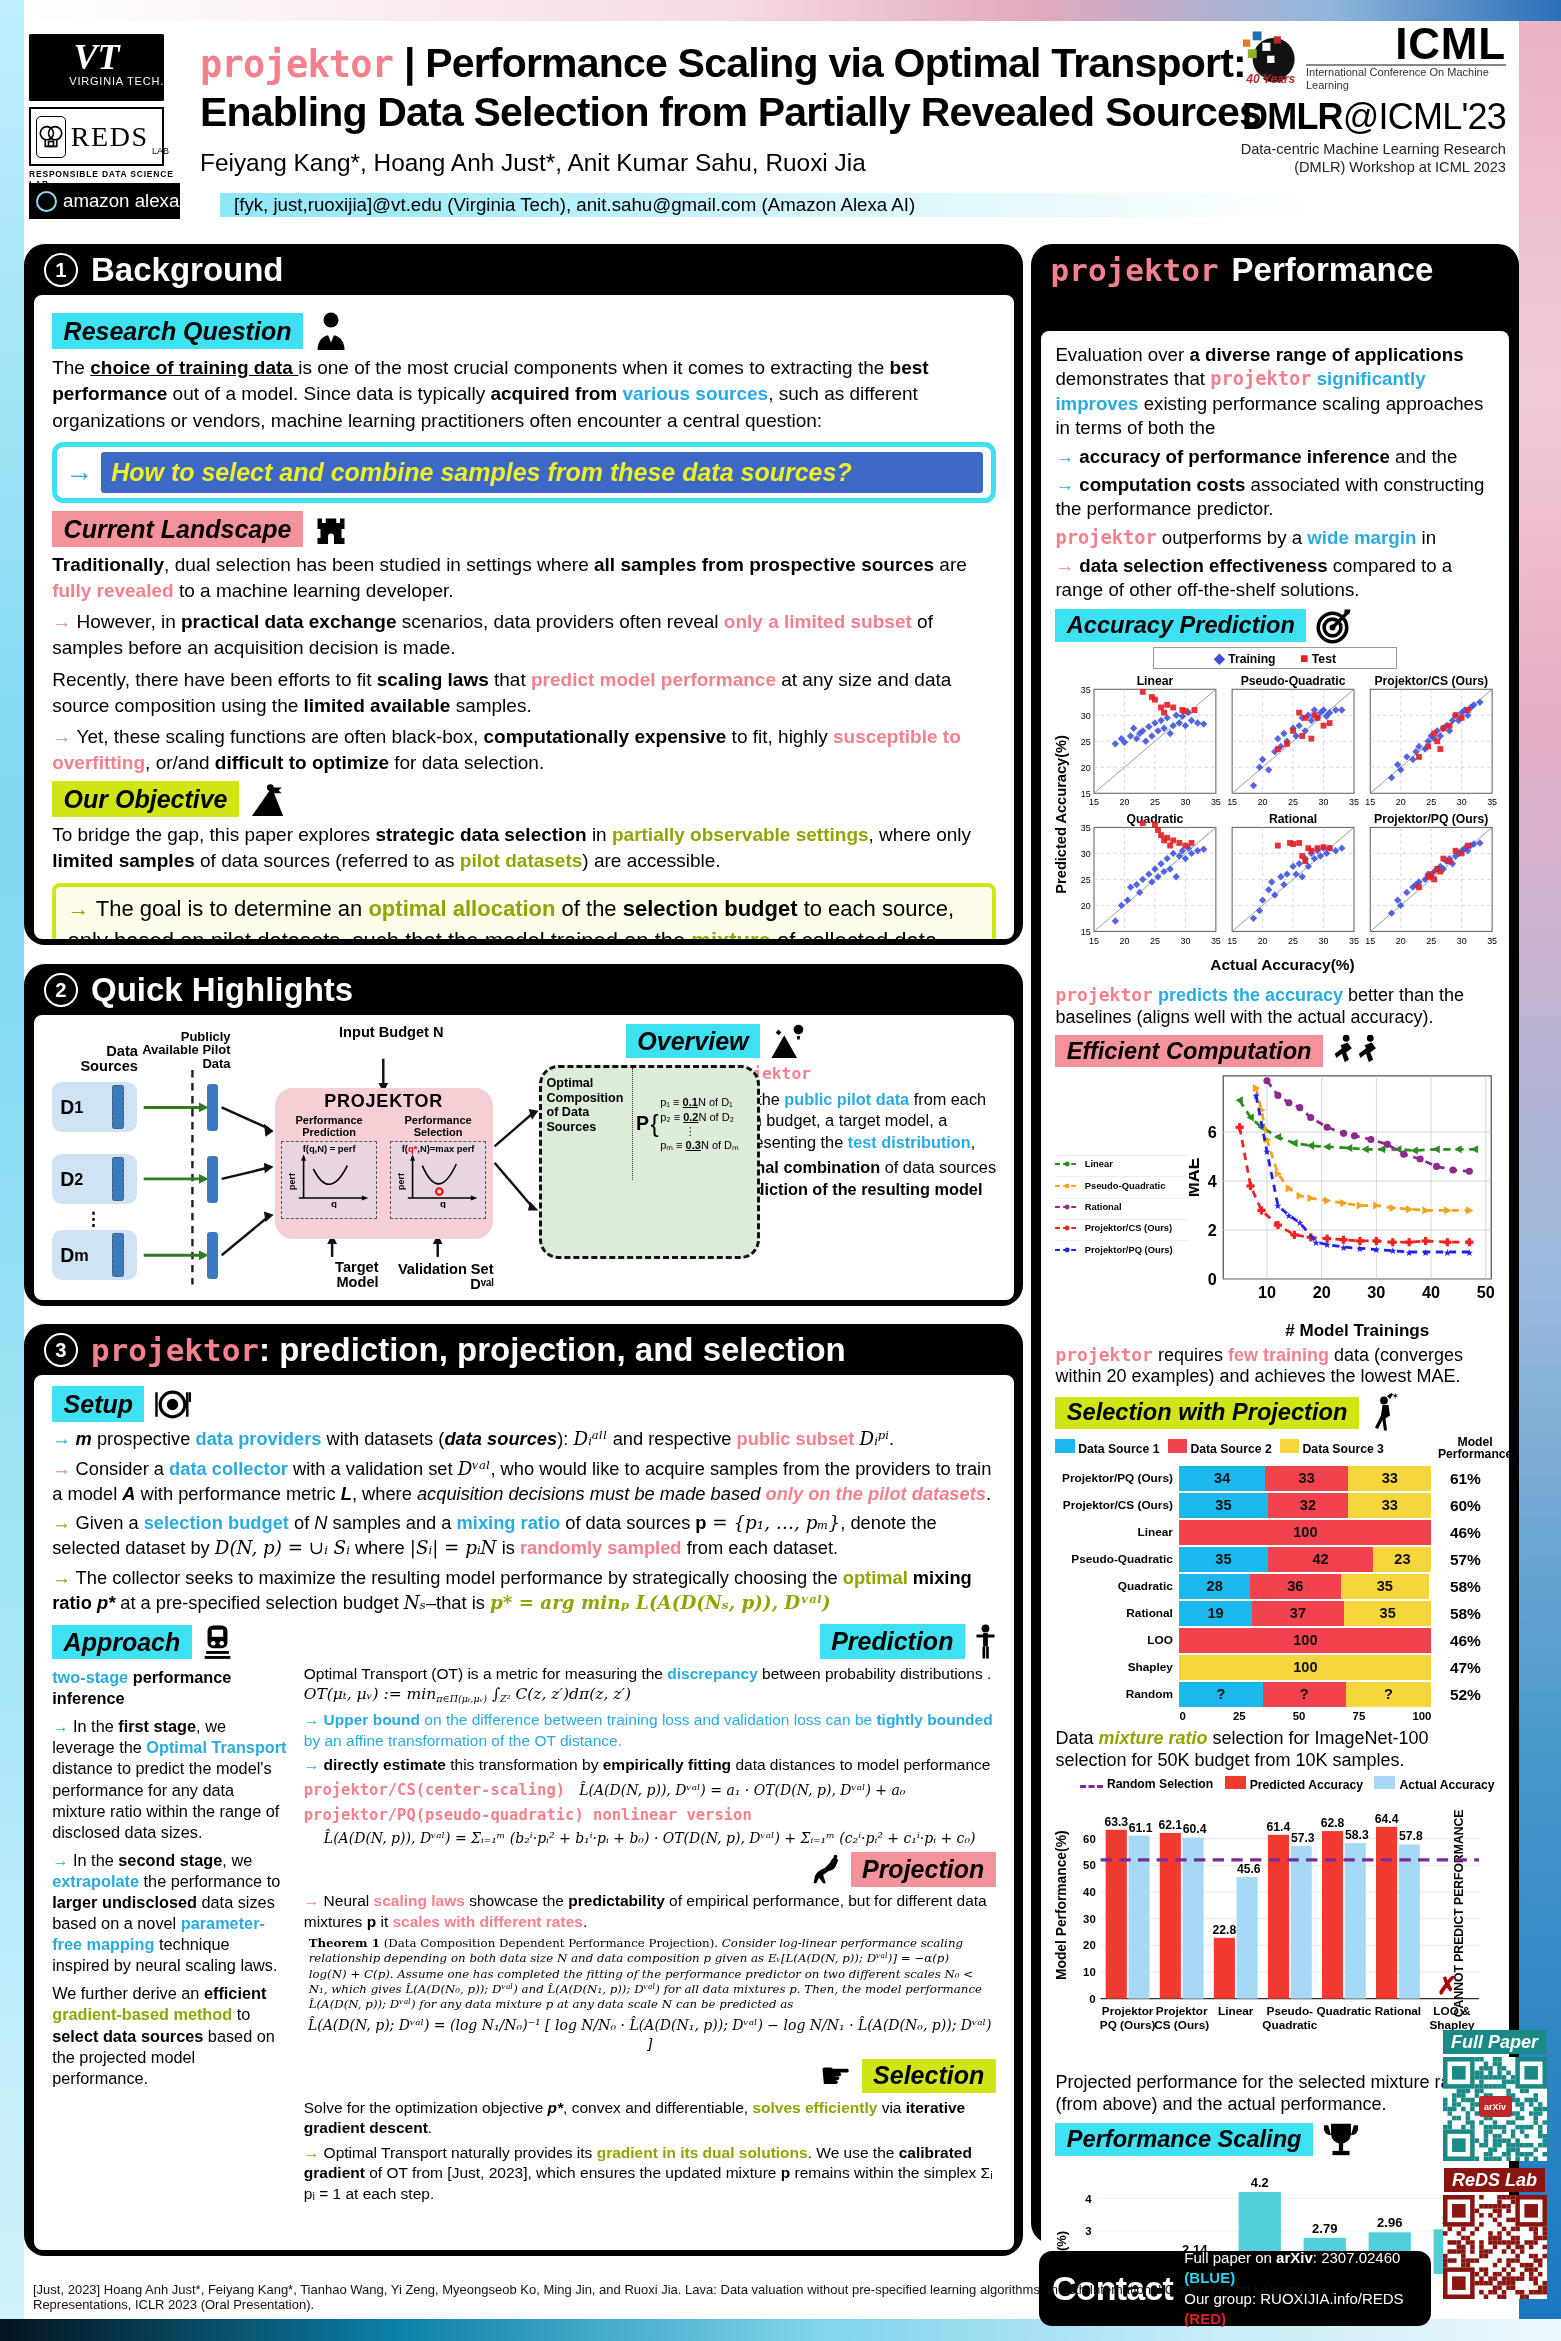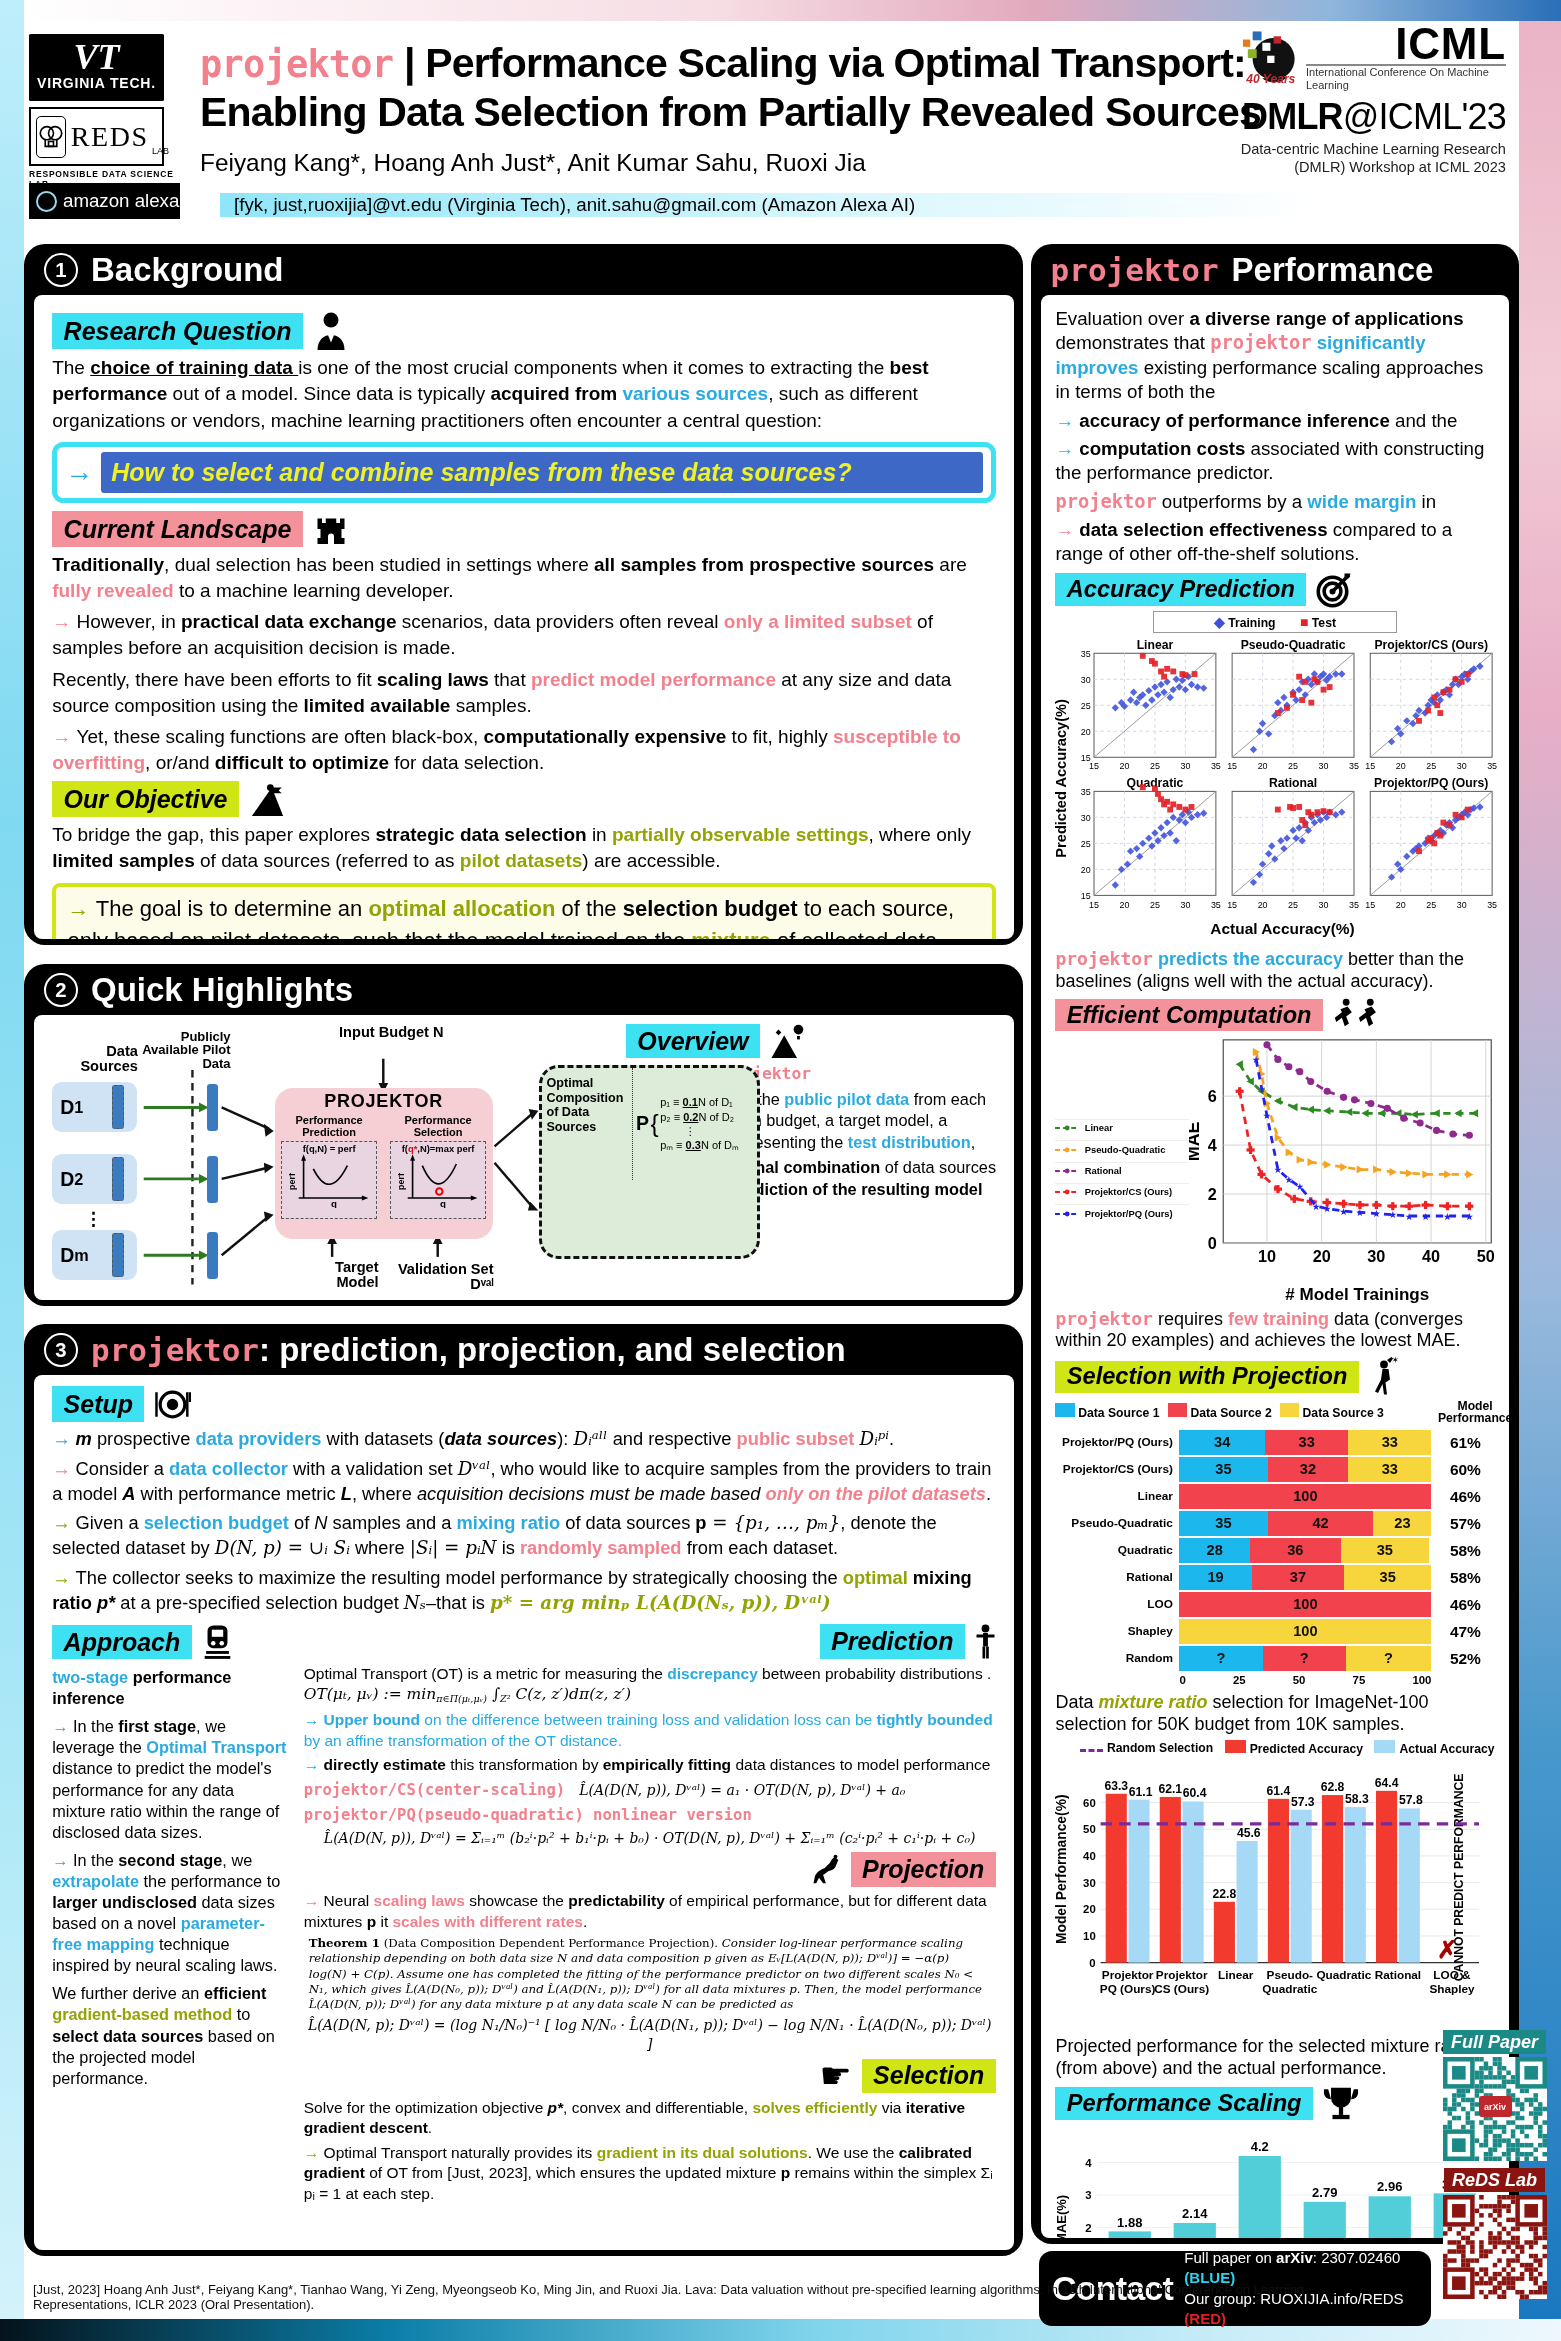--- a/index.html
+++ b/index.html
@@ -13,21 +13,21 @@
   #edge-left{left:0;top:0;width:24.4px;height:2342px;background:linear-gradient(180deg,#bfeefb,#7fd9f1 35%,#a5e6f6 70%,#d5f3fb);}
   #edge-top{left:24.4px;top:0;width:1537px;height:21px;background:linear-gradient(90deg,#ffffff,#f6dde4 45%,#e2a9bd 66%,#8fb6dc 85%,#2a6fb8);}
   #edge-right{left:1519px;top:21px;width:42px;height:2298px;background:linear-gradient(180deg,#eab4c6,#f2cbd6 16%,#e8aec6 30%,#9ab9dd 55%,#4898cc 75%,#1a78c0);}
   #edge-bottom{left:0;top:2319px;width:1561px;height:23px;background:linear-gradient(90deg,#05131c,#0b7ea8 25%,#7fd4ec 52%,#c8ecf8 78%,#eef8fd);}
 
   
   #header{position:absolute;left:29px;top:24.4px;width:1485px;height:213px;}
   .logo-box{position:absolute;left:0;background:#000;color:#fff;text-align:center;}
   #logo-vt{top:9.8px;width:135px;height:67px;border-radius:1.6px;padding-top:4.9px;}
   #logo-vt .vt{font-family:"Liberation Serif",serif;font-style:italic;font-weight:bold;font-size:36px;line-height:36px;}
-  #logo-vt .vt-sub{font-size:14px;font-weight:bold;letter-spacing:0.8px;}
+  #logo-vt .vt-sub{font-size:11px;font-weight:normal;letter-spacing:0.8px;text-align:right;}
   #logo-reds{position:absolute;left:0;top:83px;width:135px;height:59px;background:#fff;border:2.4px solid #000;color:#000;display:flex;align-items:center;}
   #logo-reds .brain{width:36px;height:42px;border:1.6px solid #000;border-radius:4.9px;margin:0 4.9px;display:flex;align-items:center;justify-content:center;font-size:19.5px;}
   #logo-reds .reds-word{font-family:"Liberation Serif",serif;font-size:28px;letter-spacing:1.6px;}
   #reds-cap{position:absolute;left:0;top:145px;width:151px;font-size:8.5px;font-weight:bold;letter-spacing:0.8px;}
   #logo-alexa{position:absolute;left:0;top:159px;width:151px;height:36px;background:#000;color:#fff;display:flex;align-items:center;gap:6.5px;padding-left:6.5px;}
   #logo-alexa .ring{width:21px;height:21px;border:2.4px solid #9ad6f0;border-radius:50%;}
   #logo-alexa .alexa-word{font-size:18.7px;}
   #title-wrap{position:absolute;left:171px;top:14.6px;width:1082px;}
   .title-line{font-size:41px;font-weight:bold;letter-spacing:-0.8px;color:#000;line-height:1.2;}
   .brand{font-family:"DejaVu Sans Mono",monospace;font-weight:bold;color:var(--pink);}
@@ -97,21 +97,21 @@
   #approach{width:237px;flex:none;font-size:16.3px;line-height:1.3;}
   #approach p{margin:6.5px 0;}
   #predright{flex:1;font-size:15.5px;line-height:1.32;}
   #predright p{margin:4.1px 0;}
   .formula{font-family:"DejaVu Serif",serif;font-style:italic;font-size:14px;text-align:center;margin:3.3px 0;}
   .mono-label{font-family:"DejaVu Sans Mono",monospace;font-weight:bold;color:var(--pink);font-size:15.5px;}
   #theorem{font-family:"DejaVu Serif",serif;font-size:11.8px;line-height:1.3;margin:3.3px 0 1.6px;padding:0 4.9px;}
   .hand{font-size:36px;line-height:1;}
 
   
-  #rc .panel-body{font-size:18.7px;line-height:1.3;}
+  #rc .panel-body{font-size:18.7px;line-height:1.3;margin-top:36px;}
   #rc p{margin:4.1px 0;}
   #rc .lbl{font-size:23.6px;}
   .caption{font-size:18px;line-height:1.22;margin:3.3px 0 6.5px;}
   .chartbox{margin:1.6px 0;}
   
   #stacked{width:457px;font-size:12.2px;}
   .st-legend{display:flex;align-items:center;gap:8.1px;font-weight:bold;margin-bottom:4.9px;}
   .st-legend .sw{width:19.5px;height:14px;display:inline-block;margin-right:3.3px;}
   .st-mp{margin-left:auto;text-align:center;line-height:1.05;}
   .st-row{display:flex;align-items:center;margin:2px 0;}

